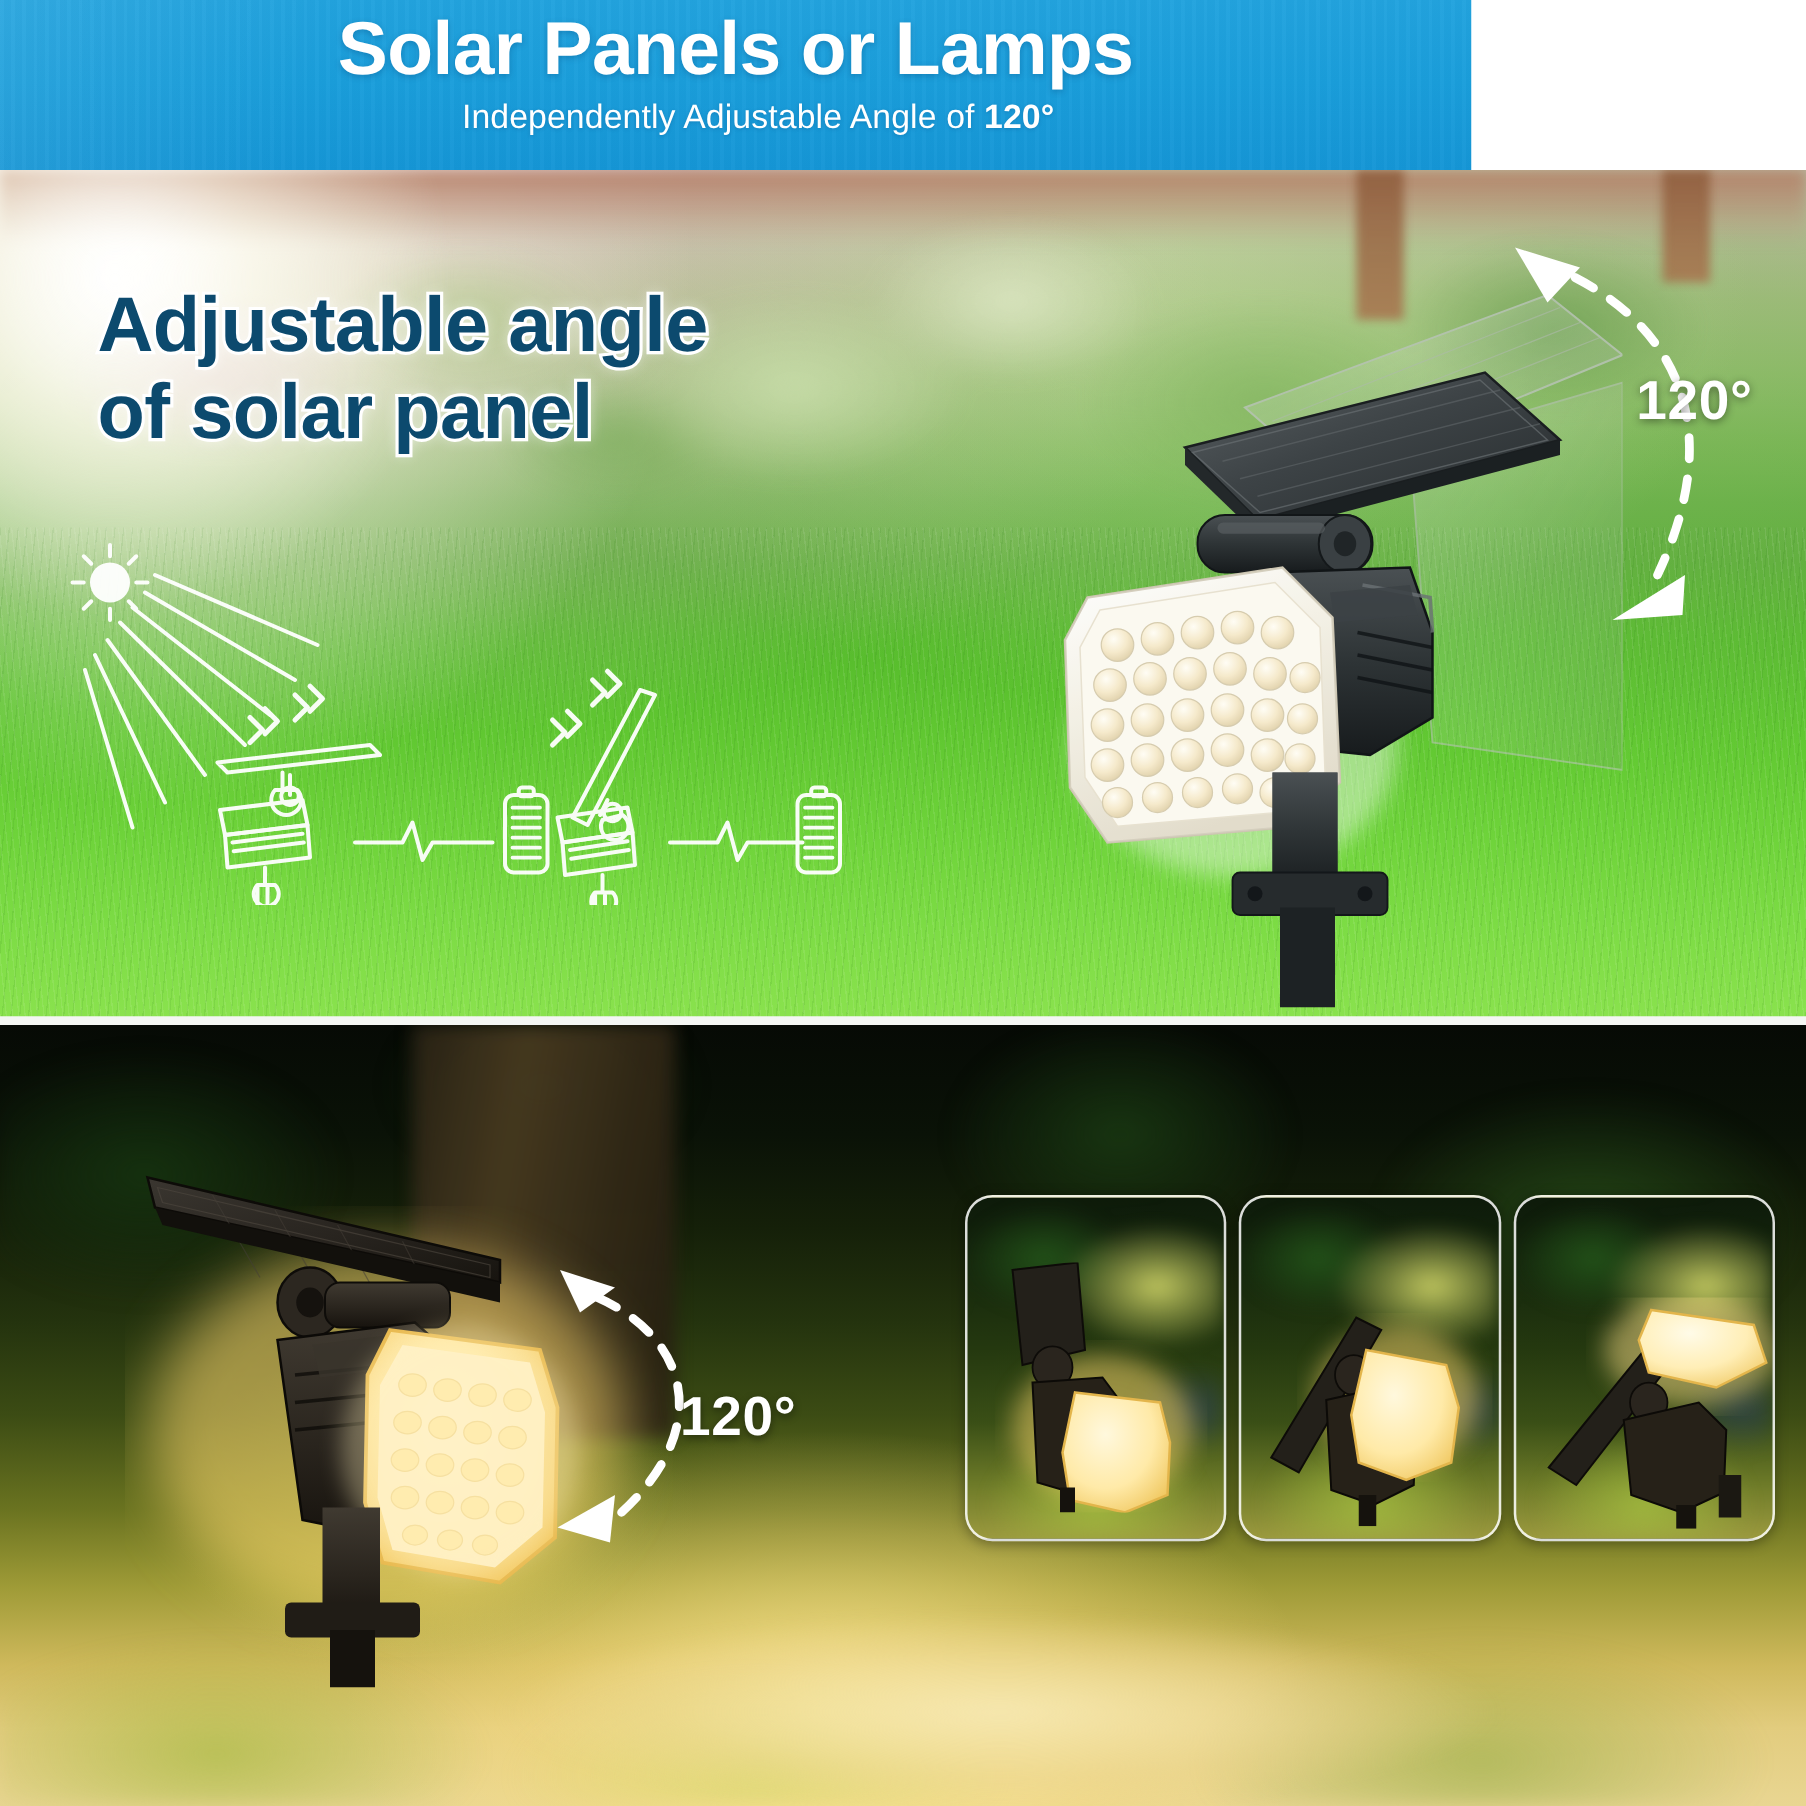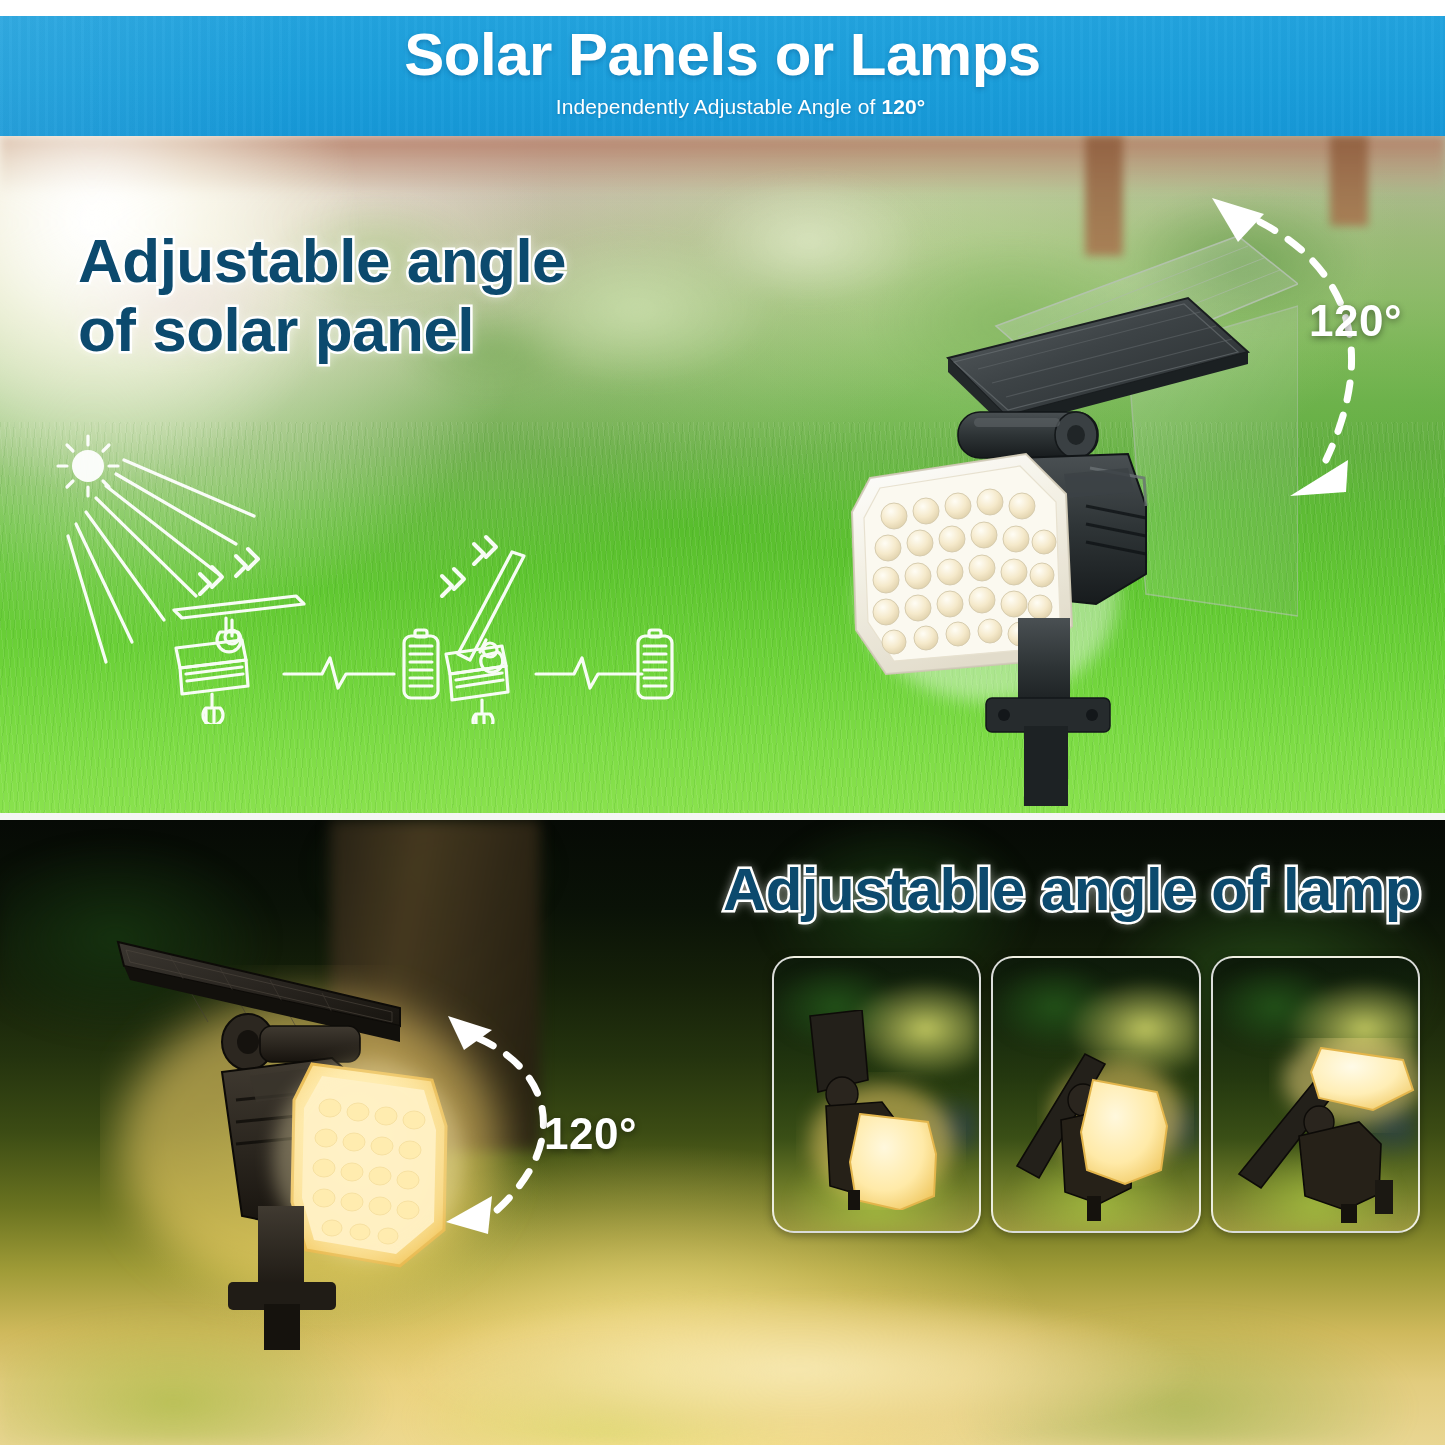--- a/index.html
+++ b/index.html
@@ -5,40 +5,40 @@
   html,body{margin:0;padding:0;background:#fff;}
   body{font-family:"Liberation Sans",sans-serif;}
 
   #stage{
     position:relative;width:1445px;height:1445px;overflow:hidden;
     background:#ffffff;
   }
 
   
   .header{
-    position:absolute;left:0;top:16px;width:1445px;height:136px;
+    position:absolute;left:0;top:0;width:1177px;height:136px;
     background:
       linear-gradient(100deg,rgba(255,255,255,.07) 0%,rgba(255,255,255,0) 22%),
       linear-gradient(180deg,#22a3de 0%,#1a9edb 48%,#1596d6 100%);
     overflow:hidden;
   }
   .header:before{
     content:"";position:absolute;inset:0;
     background:
       repeating-linear-gradient(90deg,rgba(255,255,255,.035) 0px,rgba(255,255,255,.035) 3px,rgba(0,0,0,.02) 3px,rgba(0,0,0,.02) 9px);
     opacity:.6;
   }
   .header-inner{position:relative;z-index:3;text-align:center;}
   .hdr-title{
     margin:0;padding-top:5px;color:#ffffff;font-weight:bold;
     font-size:60px;letter-spacing:-.5px;line-height:1.12;
     text-shadow:0 2px 5px rgba(0,60,110,.30);
   }
   .hdr-sub{
-    margin:0;padding-top:7px;color:#ffffff;font-size:21px;line-height:1.1;
+    margin:0;padding-top:7px;color:#ffffff;font-size:27px;line-height:1.1;
     letter-spacing:.1px;text-shadow:0 1px 3px rgba(0,60,110,.25);padding-left:36px;
   }
   .hdr-sub b{font-weight:bold;}
 
   
   .panel-top{
     position:absolute;left:0;top:136px;width:1445px;height:681px;overflow:hidden;
     background:
       radial-gradient(circle at 8% 10%, rgba(255,255,255,.95) 0%, rgba(255,252,235,.55) 12%, rgba(255,250,225,0) 30%),
       radial-gradient(ellipse at 20% 18%, rgba(232,196,210,.55) 0%, rgba(210,180,200,0) 42%),
@@ -421,21 +421,20 @@
 
   <div class="divider"></div>
 
   <div class="panel-bot">
     <div class="bot-foliage"></div>
     <div class="bot-tree"></div>
     <div class="bot-grass"></div>
     <div class="path-stone"></div>
   </div>
 
-  <div class="photo-head" id="head-lamp">Adjustable angle of lamp</div>
 
   <svg class="product" style="left:100px;top:930px;" width="520" height="420" viewBox="0 0 520 420">
     <defs>
       <linearGradient id="bpnl" x1="0" y1="0" x2="1" y2="1">
         <stop offset="0" stop-color="#3a3630"></stop>
           <stop offset="55%" stop-color="#28241f"></stop>
         <stop offset="100%" stop-color="#17140f"></stop>
       </linearGradient>
       <linearGradient id="bbody" x1="0" y1="0" x2="0" y2="1">
         <stop offset="0" stop-color="#403a31"></stop>

